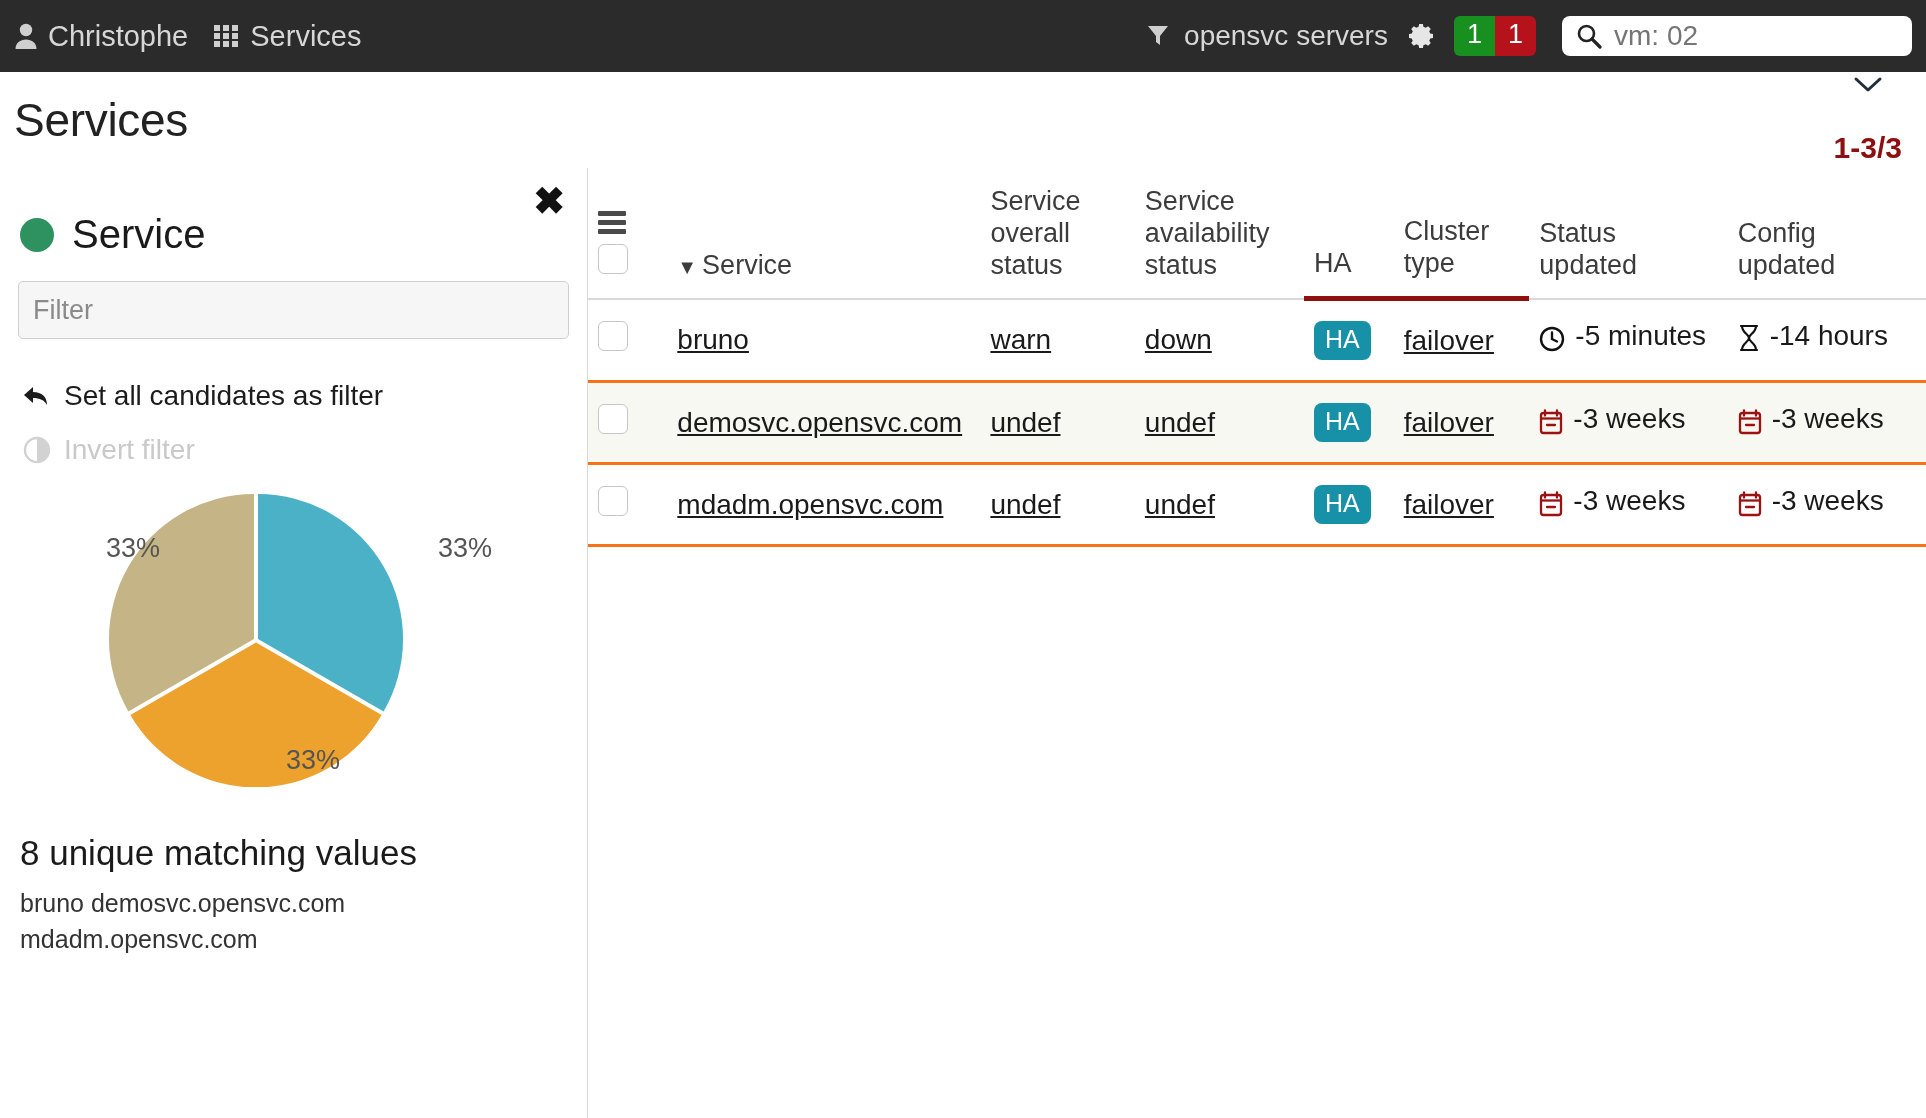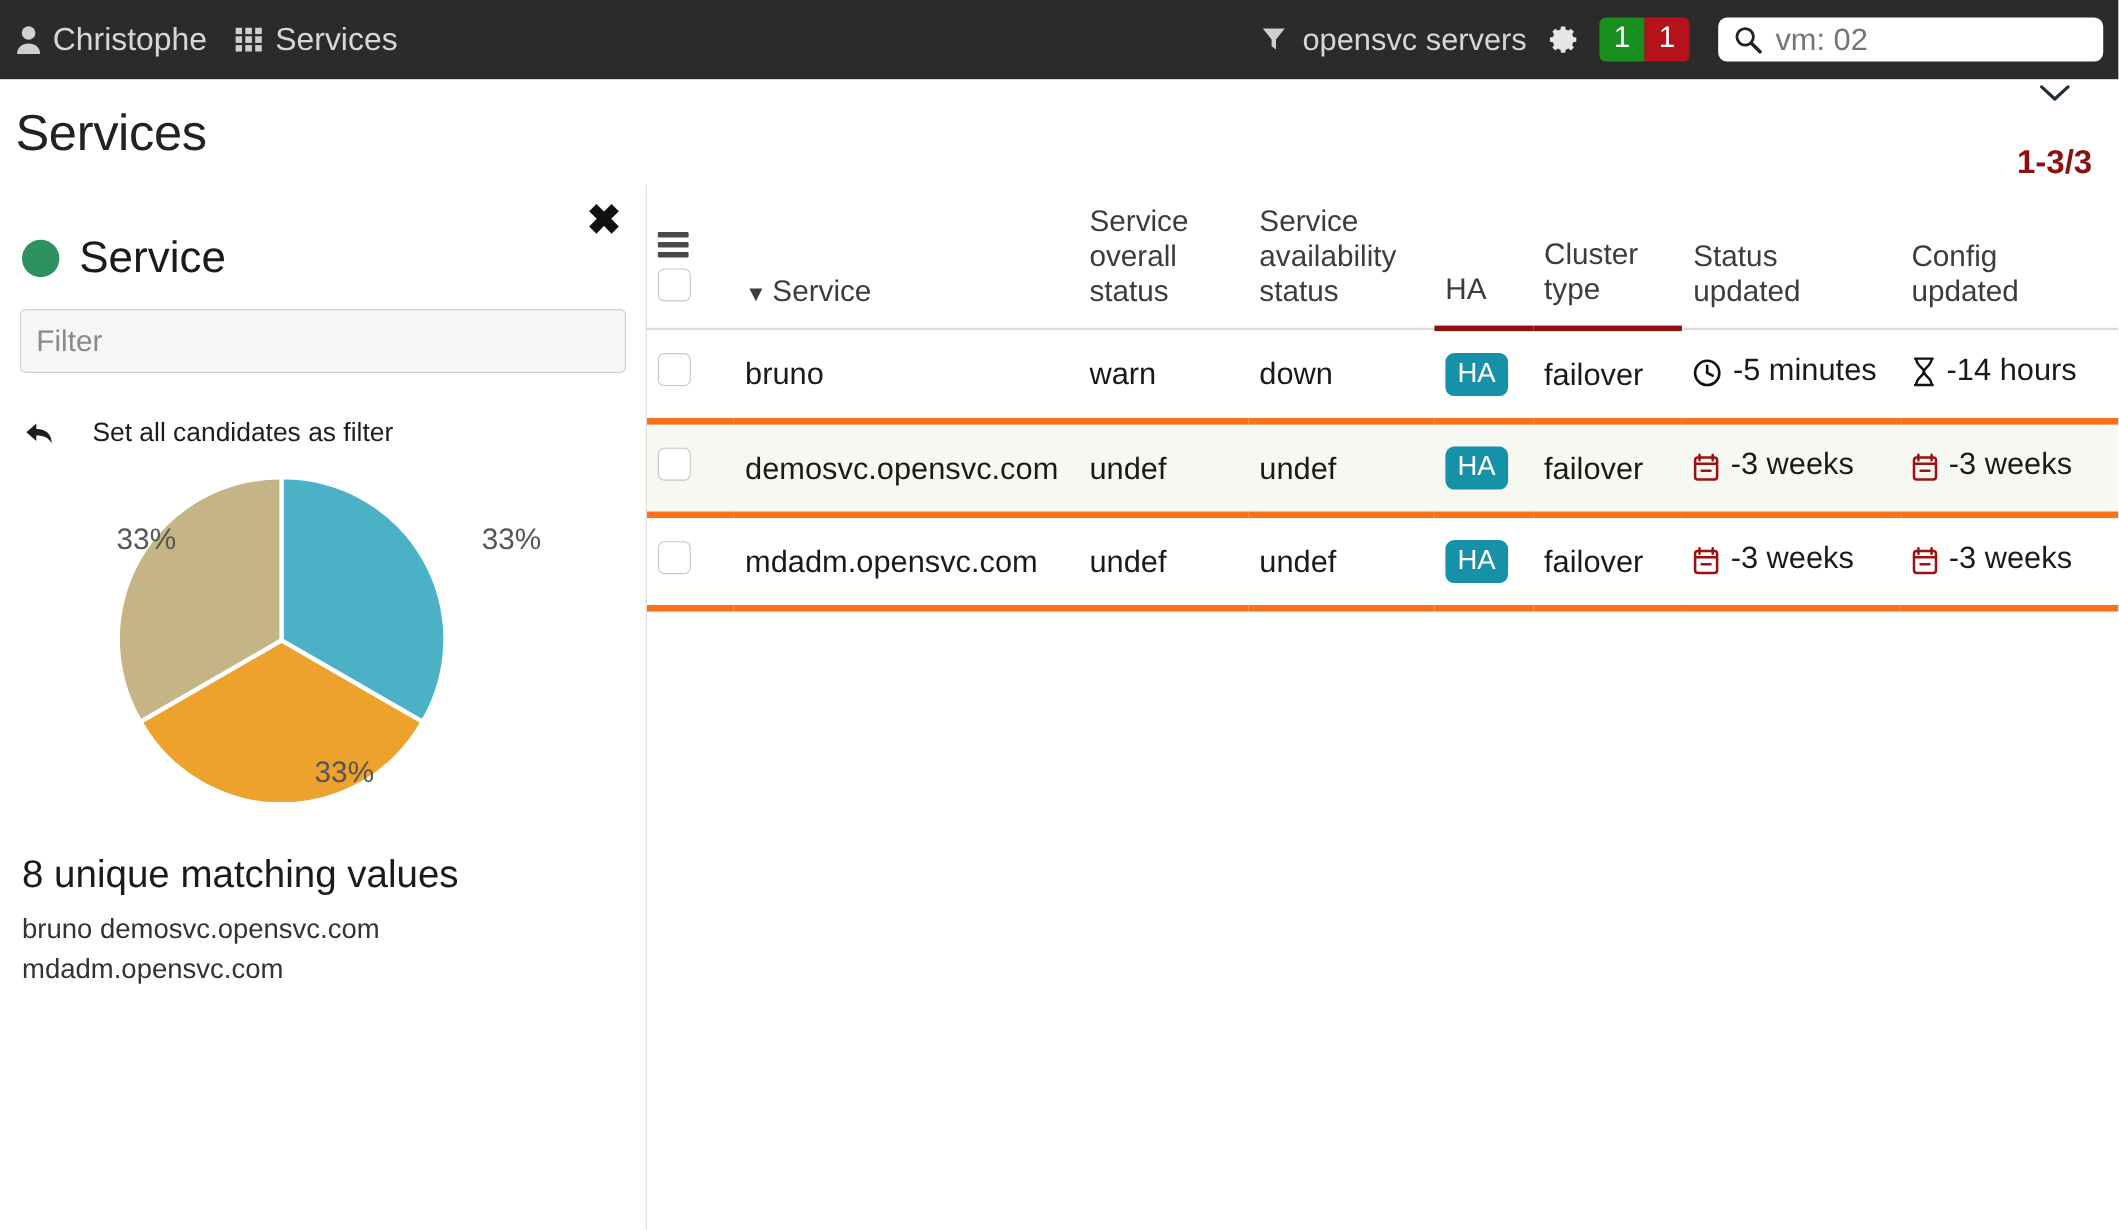--- a/index.html
+++ b/index.html
@@ -114,22 +114,22 @@
     border: 1px solid #d0d0d0; border-radius: 5px;
     background: #f6f6f6;
     font-size: 27px; color: #888;
     padding: 0 14px;
     outline: none;
     font-family: "Liberation Sans", sans-serif;
   }
   .filter-input::placeholder { color: #8a8a8a; opacity: 1; }
   .actions { margin-top: 30px; }
   .action {
-    display: flex; align-items: center; gap: 32px;
-    font-size: 24px; color: #1c1c1c;
+    display: flex; align-items: center; gap: 12px;
+    font-size: 28px; color: #1c1c1c;
     padding: 11px 4px;
     cursor: pointer;
   }
   .action.disabled { color: #c9c9c9; cursor: default; }
   .action .aico { width: 30px; display: flex; justify-content: center; }
 
   .chartwrap {
     margin-top: 10px;
     position: relative;
     height: 330px;
@@ -159,23 +159,24 @@
     font-size: 27px; color: #3c3c3c; font-weight: 400;
     text-align: left;
     padding: 18px 10px 16px 10px;
     border-bottom: 2px solid #d9d9d9;
     line-height: 1.18;
   }
   table.svc th.hi { border-bottom: 5px solid #8e0f0f; }
   table.svc td {
     font-size: 28px; color: #1a1a1a;
     padding: 20px 10px;
-    border-bottom: 6px solid #f97316;
+    border-bottom: 3px solid #f97316;
     vertical-align: middle;
     white-space: nowrap;
+    text-decoration: underline;
   }
   tr.row-alt td { background: #f8f8f2; }
   .col-chk  { width: 76px; }
   .col-name { width: 300px; }
   .col-ov   { width: 148px; }
   .col-av   { width: 162px; }
   .col-ha   { width: 86px; }
   .col-ct   { width: 130px; }
   .col-su   { width: 190px; }
   .col-cu   { width: 190px; }
@@ -304,20 +305,29 @@
 
       <div class="action">
         <span class="aico">
           <svg width="30" height="24" viewBox="0 0 30 24">
               <path d="M11 3L2 11l9 8v-5c7 0 11 2 14 7 0-8-5-13-14-13z" fill="#1c1c1c"></path>
             </svg>
         </span>
         <span>Set all candidates as filter</span>
       </div>
 
+      <div class="action disabled">
+        <span class="aico">
+          <svg width="28" height="28" viewBox="0 0 28 28">
+              <circle cx="14" cy="14" r="12" fill="none" stroke="#d2d2d2" stroke-width="2.4"></circle>
+              <path d="M14 2a12 12 0 010 24z" fill="#d2d2d2"></path>
+            </svg>
+        </span>
+        <span>Invert filter</span>
+      </div>
 
 
     </div>
 
     
     <div class="chartwrap">
       <svg width="560" height="300" viewBox="0 0 560 300">
         <g transform="translate(238,152)">
 
           <path d="M 2 -145 A 145 145 0 0 1 127.6 72.5 L 2 0 Z" fill="#4bb1c7"></path>

